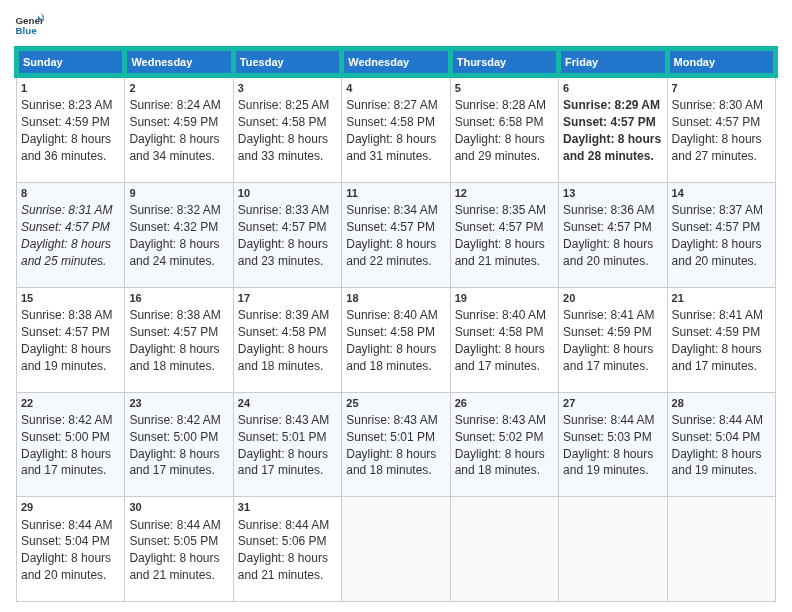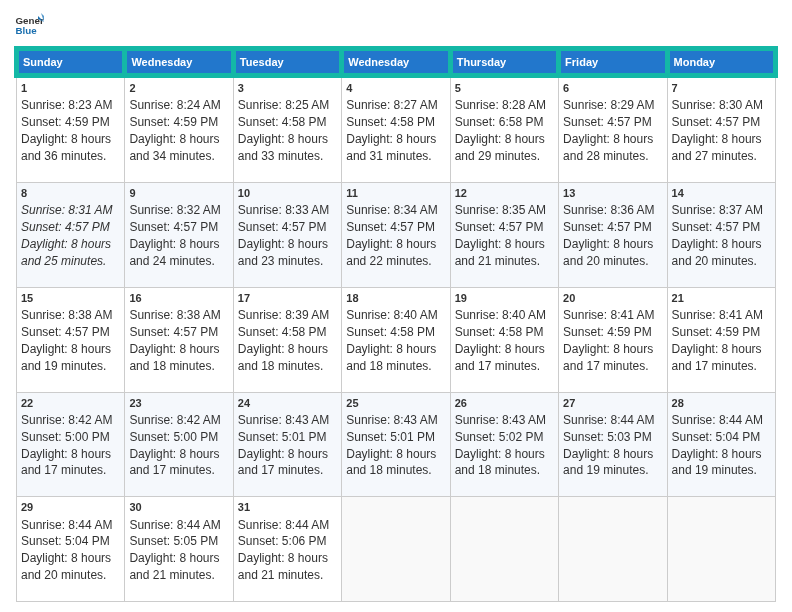--- a/index.html
+++ b/index.html
@@ -133,36 +133,36 @@
 Daylight: 8 hours
 and 33 minutes.</span></td>
           <td><span class="day-num">4</span><span class="day-info" style="white-space: pre-line;">Sunrise: 8:27 AM
 Sunset: 4:58 PM
 Daylight: 8 hours
 and 31 minutes.</span></td>
           <td><span class="day-num">5</span><span class="day-info" style="white-space: pre-line;">Sunrise: 8:28 AM
 Sunset: 6:58 PM
 Daylight: 8 hours
 and 29 minutes.</span></td>
-          <td><span class="day-num">6</span><span class="day-info" style="white-space: pre-line;">Sunrise: 8:29 AM
+          <td><span class="day-num">6</span><span class="day-info" style="white-space: pre-line; font-weight: bold;">Sunrise: 8:29 AM
 Sunset: 4:57 PM
 Daylight: 8 hours
 and 28 minutes.</span></td>
           <td><span class="day-num">7</span><span class="day-info" style="white-space: pre-line;">Sunrise: 8:30 AM
 Sunset: 4:57 PM
 Daylight: 8 hours
 and 27 minutes.</span></td>
         </tr>
         <tr>
           <td><span class="day-num">8</span><span class="day-info" style="white-space: pre-line; font-style: italic;">Sunrise: 8:31 AM
 Sunset: 4:57 PM
 Daylight: 8 hours
 and 25 minutes.</span></td>
           <td><span class="day-num">9</span><span class="day-info" style="white-space: pre-line;">Sunrise: 8:32 AM
-Sunset: 4:57 PM
+Sunset: 4:32 PM
 Daylight: 8 hours
 and 24 minutes.</span></td>
           <td><span class="day-num">10</span><span class="day-info" style="white-space: pre-line;">Sunrise: 8:33 AM
 Sunset: 4:57 PM
 Daylight: 8 hours
 and 23 minutes.</span></td>
           <td><span class="day-num">11</span><span class="day-info" style="white-space: pre-line;">Sunrise: 8:34 AM
 Sunset: 4:57 PM
 Daylight: 8 hours
 and 22 minutes.</span></td>

